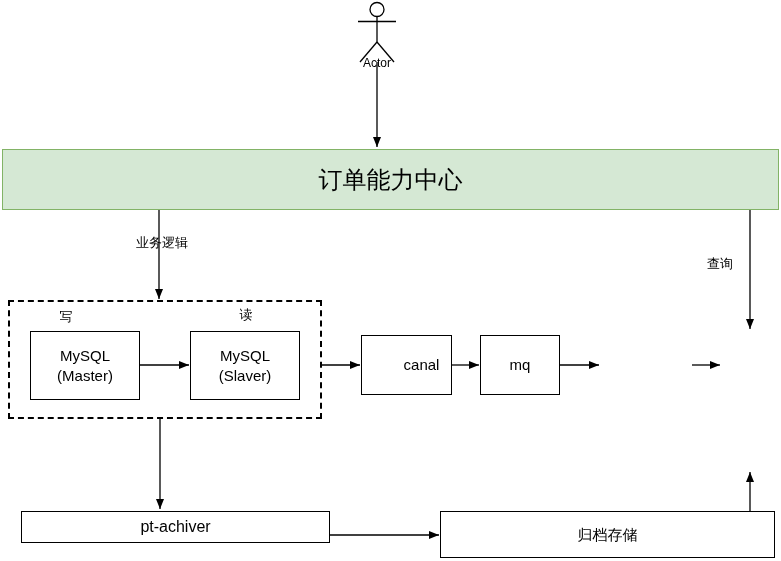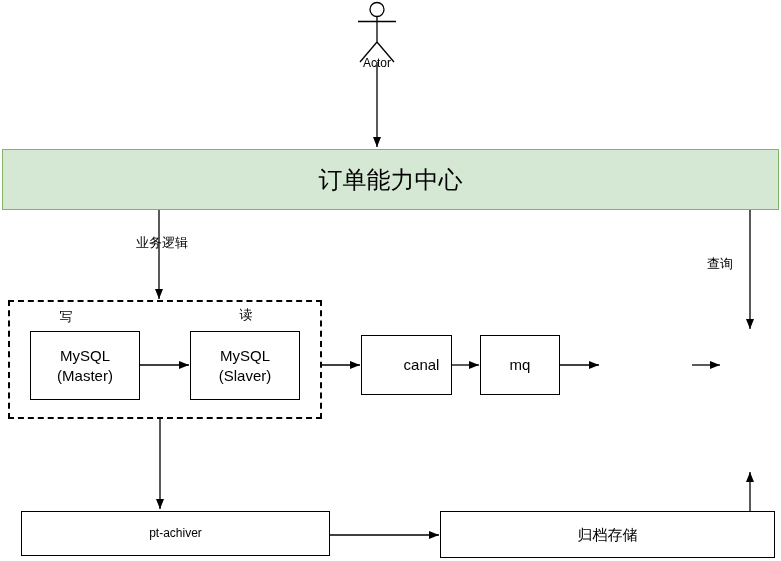--- a/index.html
+++ b/index.html
@@ -48,21 +48,21 @@
     text-align: center;
     white-space: nowrap;
   }
   .small-label { font-size: 12px; }
   #n-mysql-master { left: 30px;  top: 331px; width: 110px; height: 69px; }
   #n-mysql-slaver { left: 190px; top: 331px; width: 110px; height: 69px; }
   #n-canal        { left: 361px; top: 335px; width: 91px;  height: 60px; padding-left: 30px; }
   #n-mq           { left: 480px; top: 335px; width: 80px;  height: 60px; }
   #n-adaptor      { left: 600px; top: 335px; width: 92px;  height: 60px; }
   #n-es           { left: 721px; top: 331px; width: 55px;  height: 139px; }
-  #n-pt-achiver   { left: 21px;  top: 511px; width: 309px; height: 45px; font-size: 12px; }
+  #n-pt-achiver   { left: 21px;  top: 511px; width: 309px; height: 32px; font-size: 16px; }
   #n-archive      { left: 440px; top: 511px; width: 335px; height: 47px; font-size: 15px; }
   #lbl-actor          { left: 345px; top: 56px;  width: 64px; }
   #lbl-business-logic { left: 122px; top: 234px; width: 80px; }
   #lbl-query          { left: 698px; top: 255px; width: 44px; }
   #lbl-write          { left: 56px;  top: 308px; width: 20px; }
   #lbl-read           { left: 236px; top: 306px; width: 20px; }
 </style>
 </head>
 <body>
 

